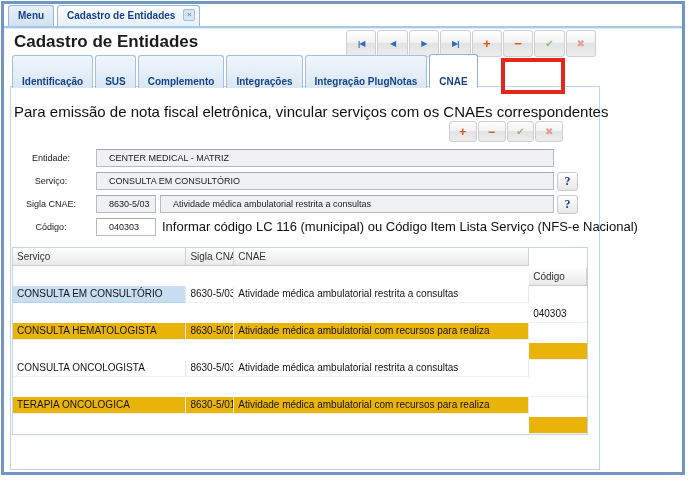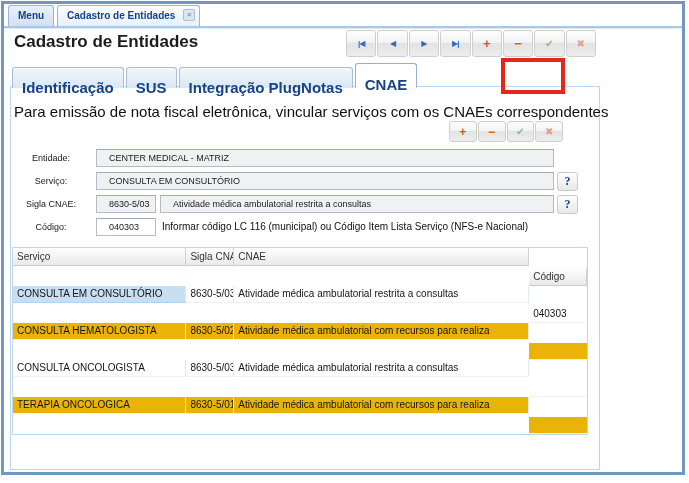--- a/index.html
+++ b/index.html
@@ -33,44 +33,44 @@
     display:flex;align-items:center;justify-content:center;cursor:default;}
   .g-nav{color:#2e6dc0;font-size:8px;letter-spacing:-1px;font-weight:bold;}
   .g-orange{color:#df5512;font-size:13px;font-weight:bold;}
   .g-green{color:#8cb97b;font-size:10px;font-weight:bold;}
   .g-red{color:#e79d95;font-size:10px;font-weight:bold;}
 
   
   .panel-body{position:absolute;left:10px;top:86px;width:590px;height:384px;
     box-sizing:border-box;border:1px solid #bdd6ee;background:#fff;z-index:1;}
   .itabs{position:absolute;left:12px;top:63px;height:25px;display:flex;align-items:flex-end;z-index:4;}
-  .itab{box-sizing:border-box;height:21px;line-height:19px;margin-right:2px;padding:10px 9px;
+  .itab{box-sizing:border-box;height:21px;line-height:19px;margin-right:2px;padding:16px 9px;
     border:1px solid #a3c0dd;border-bottom:none;border-radius:3px 3px 0 0;
     background:linear-gradient(#f0f6fc,#d9e7f4);
-    color:#15428b;font-weight:bold;font-size:15px;white-space:nowrap;}
+    color:#15428b;font-weight:bold;font-size:10px;white-space:nowrap;}
   .itab.active{height:25px;line-height:22px;background:#ffffff;border:1px solid #8fb2d6;
     border-bottom:1px solid #ffffff;z-index:6;position:relative;}
   .annotation{position:absolute;left:501px;top:58px;width:64px;height:36px;
     box-sizing:border-box;border:4px solid #e52618;z-index:10;pointer-events:none;}
 
   .desc{position:absolute;left:14px;top:103px;font-size:15px;color:#101010;z-index:2;}
 
   .small-toolbar{left:449px;top:121px;width:114px;height:21px;z-index:2;}
   .small-toolbar .tbtn{border-radius:3px;}
   .sm-orange{color:#df5512;font-size:12px;font-weight:bold;}
 
   
   .flabel{position:absolute;left:10px;width:82px;text-align:center;
     font-size:9px;color:#202020;line-height:18px;z-index:2;}
   .ffield{position:absolute;height:18px;box-sizing:border-box;
     border:1px solid #b6bac7;border-top-color:#a2a9b8;background:#f0f1f3;
     font-size:9px;line-height:16px;padding:0 12px;color:#1a1a1a;
     white-space:nowrap;overflow:hidden;z-index:2;}
   .ffield.editable{background:#ffffff;}
-  .hint{position:absolute;left:162px;top:218px;font-size:10px;color:#101010;line-height:18px;z-index:2;}
+  .hint{position:absolute;left:162px;top:218px;font-size:13px;color:#101010;line-height:18px;z-index:2;}
   .helpbtn{position:absolute;left:557px;width:21px;height:19px;box-sizing:border-box;
     border:1px solid #c9c9c9;border-radius:3px;
     background:linear-gradient(#fefefe,#e8e8e8);
     color:#1c3f94;font-family:"Liberation Serif",serif;font-weight:bold;font-size:12px;
     text-align:center;line-height:17px;z-index:2;}
 
   
   .grid{position:absolute;left:12px;top:247px;width:576px;box-sizing:border-box;
     border:1px solid #c3d6e9;background:#fff;z-index:2;}
   .grow{display:flex;}
@@ -126,20 +126,22 @@
   <div class="tbtn">
       <span class="g-red">✖</span>
     </div>
 </div>
 
 <div class="panel-body"></div>
 
 <div class="itabs">
   <div class="itab">Identificação</div>
   <div class="itab">SUS</div>
+  <div class="itab">Complemento</div>
+  <div class="itab">Integrações</div>
   <div class="itab">Integração PlugNotas</div>
   <div class="itab active">CNAE</div>
 </div>
 <div class="annotation"></div>
 
 <div class="desc">Para emissão de nota fiscal eletrônica, vincular serviços com os CNAEs correspondentes</div>
 
 <div class="toolbar small-toolbar">
   <div class="tbtn">
       <span class="sm-orange">+</span>

